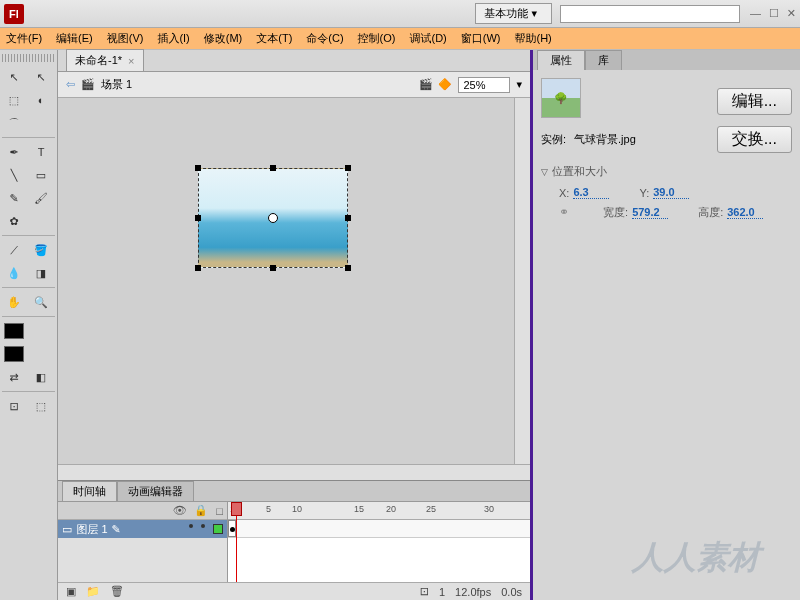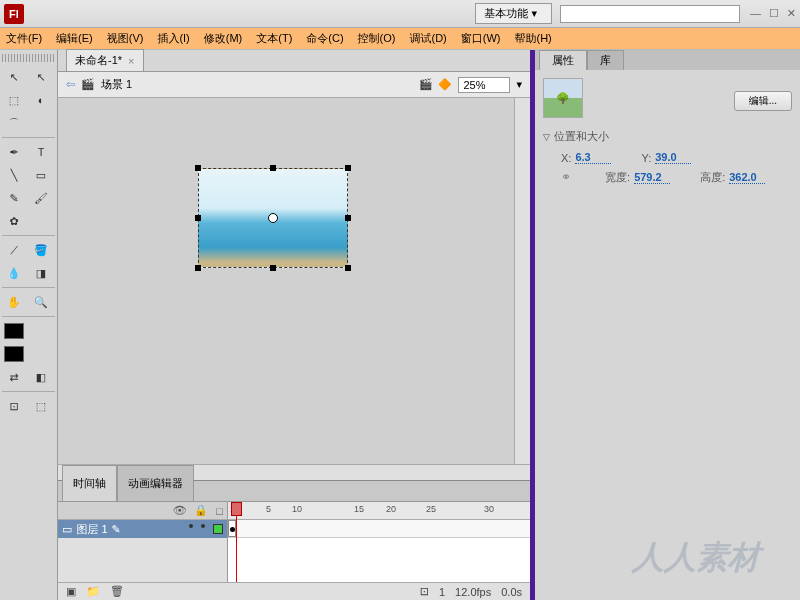--- a/index.html
+++ b/index.html
@@ -32,46 +32,46 @@
 .stage-obj .img { width: 100%; height: 100%; background: linear-gradient(#e8f4f9 0%, #d4eef7 40%, #5bb5d9 55%, #3a9fc9 80%, #c9b788 95%); border: 1px dashed #333; position: relative; }
 .stage-obj .center-pt { position: absolute; left: 50%; top: 50%; width: 10px; height: 10px; border: 1px solid #000; border-radius: 50%; transform: translate(-50%,-50%); background: #fff; }
 .handle-sq { position: absolute; width: 6px; height: 6px; background: #000; }
 .tl { left: -3px; top: -3px; } .tr { right: -3px; top: -3px; } .bl { left: -3px; bottom: -3px; } .br { right: -3px; bottom: -3px; }
 .tm { left: 50%; top: -3px; margin-left: -3px; } .bm { left: 50%; bottom: -3px; margin-left: -3px; }
 .ml { left: -3px; top: 50%; margin-top: -3px; } .mr { right: -3px; top: 50%; margin-top: -3px; }
 .hsb { height: 16px; background: #e0e0e0; border-top: 1px solid #aaa; }
 .vsb { position: absolute; right: 0; top: 0; bottom: 0; width: 16px; background: #e0e0e0; border-left: 1px solid #aaa; }
 .timeline-area { height: 120px; background: #d6d6d6; border-top: 1px solid #888; display: flex; flex-direction: column; }
 .tl-tabs { height: 20px; display: flex; align-items: flex-end; padding-left: 4px; gap: 0; background: #c8c8c8; }
-.tl-tab { padding: 10px 10px; background: #d6d6d6; border: 1px solid #999; border-bottom: none; font-size: 11px; }
+.tl-tab { padding: 2px 10px; background: #d6d6d6; border: 1px solid #999; border-bottom: none; font-size: 11px; }
 .tl-tab.inactive { background: #c0c0c0; }
 .tl-body { flex: 1; display: flex; border-top: 1px solid #999; }
 .tl-layers { width: 170px; background: #e0e0e0; border-right: 1px solid #999; }
 .tl-header { height: 18px; background: #d0d0d0; border-bottom: 1px solid #aaa; display: flex; justify-content: flex-end; align-items: center; padding: 0 4px; gap: 8px; font-size: 10px; color: #555; }
 .layer-row { height: 18px; background: #6b8db5; color: #fff; display: flex; align-items: center; padding: 0 4px; gap: 4px; font-size: 11px; }
 .layer-row .dots { margin-left: auto; display: flex; gap: 8px; }
 .layer-row .dot { width: 4px; height: 4px; background: #333; border-radius: 50%; }
 .layer-row .sq { width: 10px; height: 10px; background: #4c4; border: 1px solid #333; }
 .tl-frames { flex: 1; background: #fff; position: relative; overflow: hidden; }
 .frame-ruler { height: 18px; background: #e8e8e8; border-bottom: 1px solid #aaa; display: flex; position: relative; }
 .frame-ruler .tick { position: absolute; top: 2px; font-size: 9px; color: #555; }
 .frame-track { height: 18px; background: #f8f8f8; border-bottom: 1px solid #ccc; position: relative; }
 .keyframe { position: absolute; left: 0; top: 0; width: 8px; height: 100%; background: #fff; border: 1px solid #888; }
 .keyframe .kdot { width: 5px; height: 5px; background: #000; border-radius: 50%; margin: 6px auto 0; }
 .playhead { position: absolute; left: 8px; top: 0; bottom: 0; width: 1px; background: #d00; }
 .playhead .ph-head { position: absolute; top: 0; left: -5px; width: 11px; height: 14px; background: #d66; border: 1px solid #a00; }
 .tl-status { height: 18px; background: #e0e0e0; border-top: 1px solid #aaa; display: flex; align-items: center; padding: 0 8px; gap: 10px; font-size: 10px; color: #444; }
-.right-panel { width: 270px; background: #d6d6d6; border-left: 5px solid #4c1d95; display: flex; flex-direction: column; }
+.right-panel { width: 270px; background: #d6d6d6; border-left: 3px solid #4c1d95; display: flex; flex-direction: column; }
 .rp-tabs { height: 20px; display: flex; align-items: flex-end; padding-left: 4px; background: #c0c0c0; }
 .rp-tab { padding: 2px 12px; background: #d6d6d6; border: 1px solid #999; border-bottom: none; }
 .rp-tab.inactive { background: #b8b8b8; }
 .rp-body { flex: 1; padding: 8px; }
 .rp-row { display: flex; align-items: center; margin-bottom: 8px; gap: 8px; }
 .bitmap-icon { width: 40px; height: 40px; border: 1px solid #aaa; background: linear-gradient(#cde 50%, #8b7 50%); display: flex; align-items: center; justify-content: center; }
-.rp-btn { border: 1px solid #999; background: linear-gradient(#f4f4f4,#ddd); padding: 2px 14px; border-radius: 3px; cursor: pointer; font-size: 10px; }
+.rp-btn { border: 1px solid #999; background: linear-gradient(#f4f4f4,#ddd); padding: 2px 14px; border-radius: 3px; cursor: pointer; font-size: 16px; }
 .rp-section { margin-top: 6px; }
 .rp-sec-head { display: flex; align-items: center; gap: 4px; padding: 3px 0; color: #555; font-size: 11px; }
 .rp-sec-head .tri { font-size: 9px; }
 .rp-props { padding: 4px 4px 4px 18px; }
 .rp-prop-line { display: flex; gap: 30px; margin-bottom: 6px; }
 .rp-prop { display: flex; gap: 4px; align-items: center; }
 .rp-prop .lbl { color: #555; }
 .rp-prop .val { color: #1a5fb4; border-bottom: 1px dotted #1a5fb4; cursor: text; min-width: 36px; font-weight: bold; }
 .link-icon { color: #888; font-size: 12px; margin-right: 4px; }
 .watermark { position: absolute; right: 40px; bottom: 20px; font-size: 32px; color: rgba(120,140,160,0.35); font-style: italic; font-weight: bold; pointer-events: none; }
@@ -245,20 +245,26 @@
       <div class="rp-tab">属性</div>
       <div class="rp-tab inactive">库</div>
     </div>
     <div class="rp-body">
       <div class="rp-row">
         <div class="bitmap-icon">🌳</div>
         <div style="flex:1">
           <div style="text-align:right;margin-top:6px"><button class="rp-btn">编辑...</button></div>
         </div>
       </div>
+      <div class="rp-row">
+        <span class="lbl">实例:</span>
+        <span>气球背景.jpg</span>
+        <div class="spacer"></div>
+        <button class="rp-btn">交换...</button>
+      </div>
       <div class="rp-section">
         <div class="rp-sec-head">
           <span class="tri">▽</span>
           <span>位置和大小</span>
         </div>
         <div class="rp-props">
           <div class="rp-prop-line">
             <div class="rp-prop">
                 <span class="lbl">X:</span>
                 <span class="val">6.3</span>

